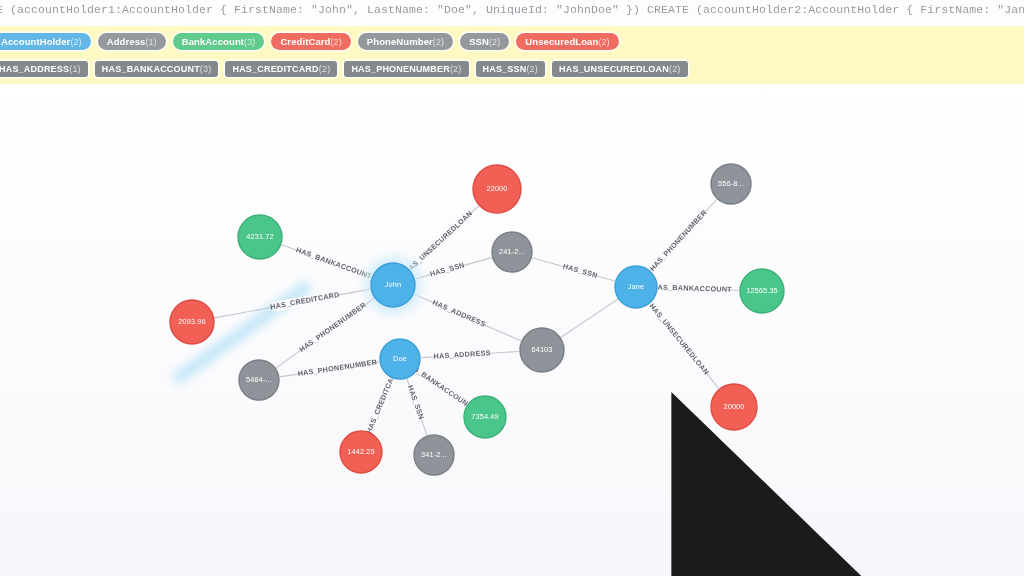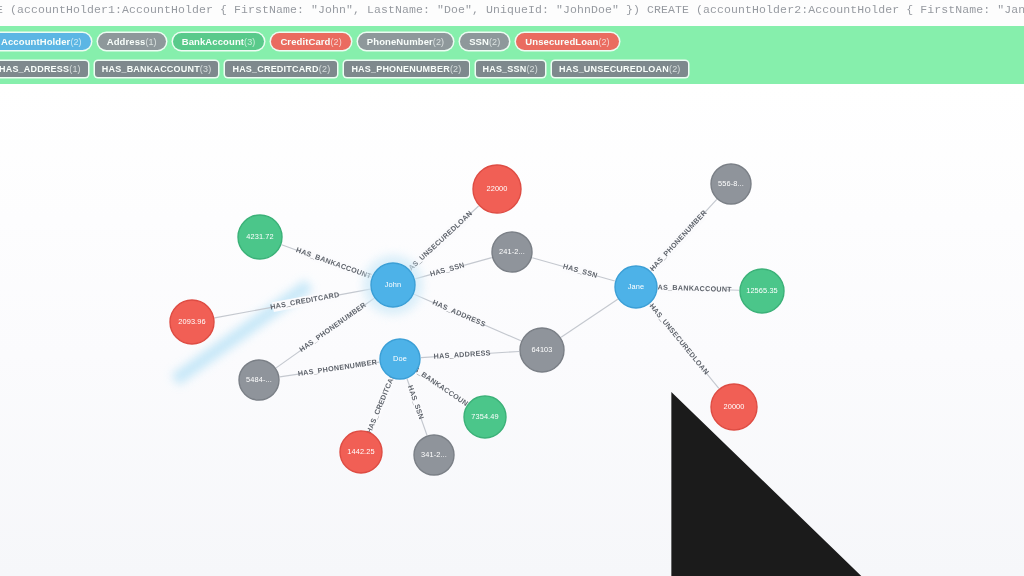--- a/index.html
+++ b/index.html
@@ -44,21 +44,21 @@
     white-space: nowrap;
     opacity: 0.92;
   }
 
   
   .chips-region {
     position: absolute;
     left: 0; top: 26px;
     width: 1024px;
     height: 58px;
-    background: #86efac;
+    background: #fef9c3;
     border-bottom: 1px solid #e4e6ea;
   }
   .chip-row {
     position: absolute;
     white-space: nowrap;
     left: -8px;
   }
   .chip-row.labels { top: 6px; }
   .chip-row.rels  { top: 33px; }
 

